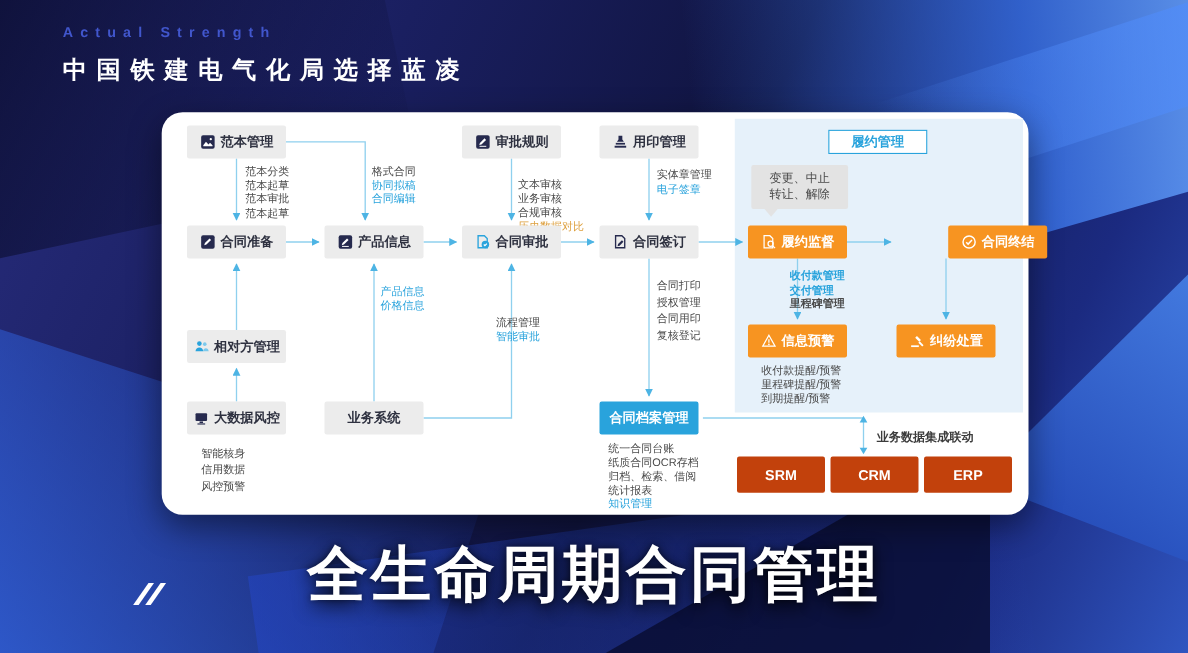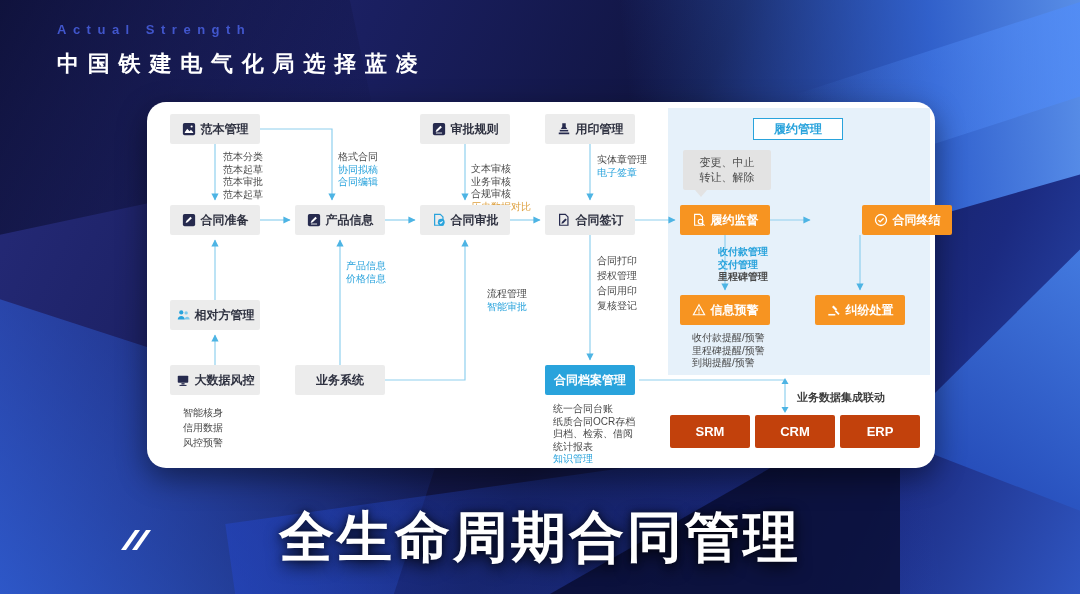--- a/index.html
+++ b/index.html
@@ -30,21 +30,21 @@
         clip-path:polygon(0 100%,100% 0,100% 100%); background:rgba(9,12,48,.8); }
 
   
   .header { position:absolute; left:57px; top:22px; z-index:5; }
   .eyebrow { color:#4156cc; font-size:13px; font-weight:bold; letter-spacing:.5em; }
   .htitle  { margin-top:12px; color:#fff; font-size:22px; font-weight:bold; letter-spacing:.4em; }
 
   
   .footer-title { position:absolute; left:0; right:0; top:486px; z-index:5; text-align:center;
     color:#fff; font-size:55px; font-weight:bold; letter-spacing:3px;
-    text-shadow:0 5px 16px rgba(0,0,0,.9),0 0 6px rgba(0,0,0,.55);margin-top:15px; }
+    text-shadow:0 5px 16px rgba(0,0,0,.9),0 0 6px rgba(0,0,0,.55); }
   .slashes { position:absolute; left:128px; top:530px; display:flex; gap:6px; z-index:5; }
   .slashes span { display:block; width:5px; height:20px; background:#fff; transform:skewX(-35deg); }
 
   
   .panel { position:absolute; left:147px; top:102px; width:788px; height:366px; background:#fff;
     border-radius:19px; box-shadow:0 10px 30px rgba(0,0,0,.45); z-index:4; }
 
   .perf-bg { position:absolute; left:521px; top:6px; width:262px; height:267px; background:#e6f1fa; z-index:0; }
   .connectors { position:absolute; left:0; top:0; z-index:1; }
 
@@ -219,21 +219,21 @@
             <path d="M5.6 10.2l4-4 1.6 1.6-4 4-2.2.6z" fill="#262a4e"></path>
           </svg>
         </span>
       <span>合同签订</span>
     </div>
 
     <div class="sub" style="left:199px; top:158px;">
       <div class="hl">产品信息</div>
       <div class="hl">价格信息</div>
     </div>
-    <div class="sub" style="left:340px; top:186px;">
+    <div class="sub" style="left:304px; top:186px;">
       <div>流程管理</div>
       <div class="hl">智能审批</div>
     </div>
     <div class="sub lh15" style="left:450px; top:151px;">
       <div>合同打印</div>
       <div>授权管理</div>
       <div>合同用印</div>
       <div>复核登记</div>
     </div>
 

